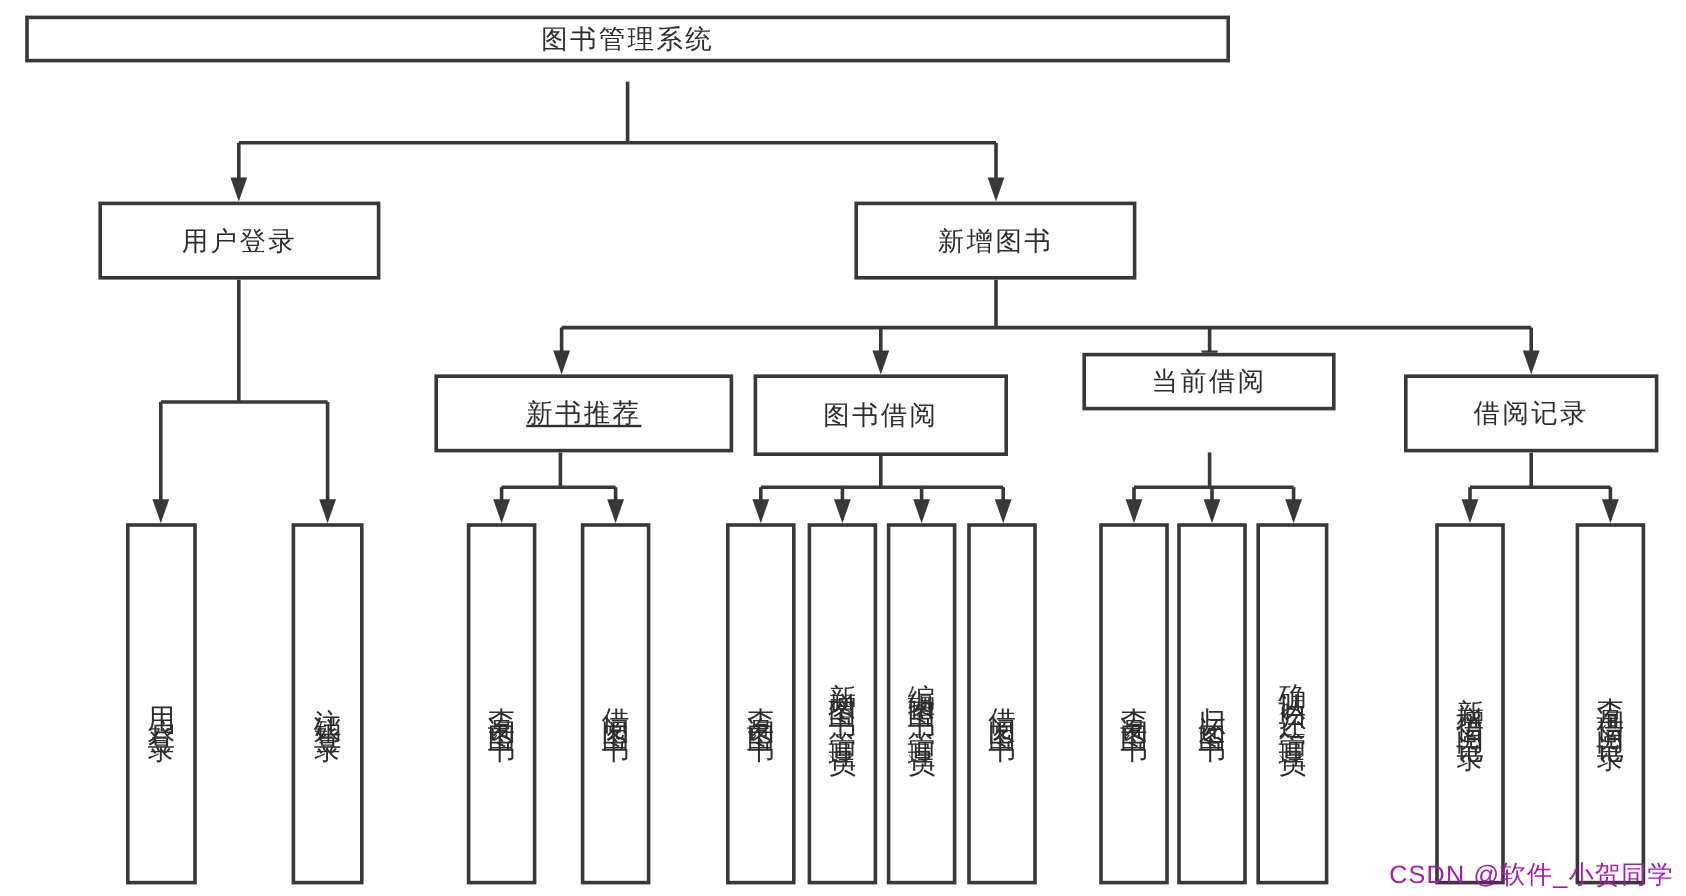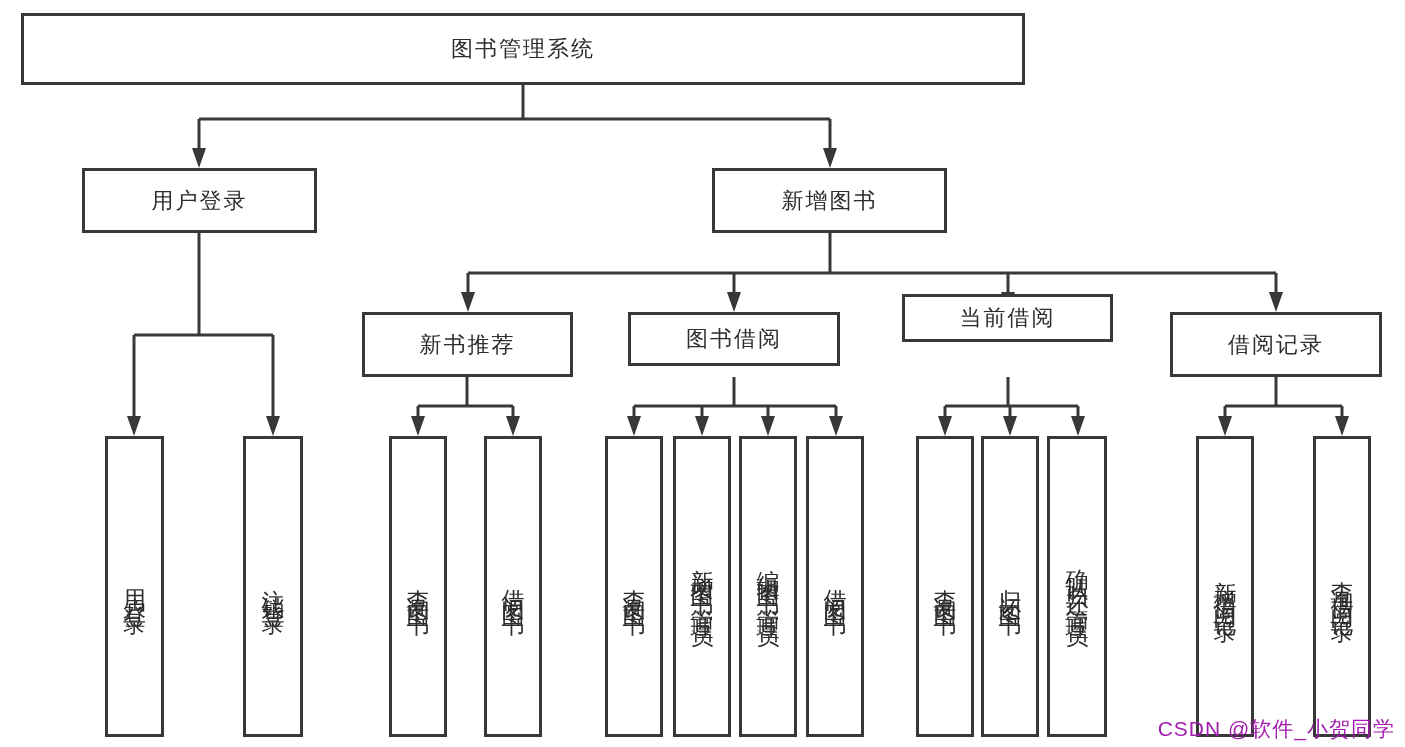--- a/index.html
+++ b/index.html
@@ -120,35 +120,35 @@
 
       <polygon points="938,416 952,416 945,436"></polygon>
       <polygon points="1003,416 1017,416 1010,436"></polygon>
       <polygon points="1071,416 1085,416 1078,436"></polygon>
 
       <polygon points="1218,416 1232,416 1225,436"></polygon>
       <polygon points="1335,416 1349,416 1342,436"></polygon>
     </g>
   </svg>
 
-  <div class="node h" style="left:21px; top:13px; width:1004px; height:72px;">
+  <div class="node h" style="left:21px; top:13px; width:1004px; height:39px;">
     <span class="lbl">图书管理系统</span>
   </div>
 
   <div class="node h" style="left:82px; top:168px; width:235px; height:65px;">
     <span class="lbl">用户登录</span>
   </div>
   <div class="node h" style="left:712px; top:168px; width:235px; height:65px;">
     <span class="lbl">新增图书</span>
   </div>
 
-  <div class="node h" style="left:362px; top:312px; width:211px; height:65px;">
+  <div class="node h" style="left:362px; top:312px; width:249px; height:65px;text-decoration:underline;">
     <span class="lbl">新书推荐</span>
   </div>
-  <div class="node h" style="left:628px; top:312px; width:212px; height:54px;">
+  <div class="node h" style="left:628px; top:312px; width:212px; height:68px;">
     <span class="lbl">图书借阅</span>
   </div>
   <div class="node h" style="left:902px; top:294px; width:211px; height:48px;">
     <span class="lbl">当前借阅</span>
   </div>
   <div class="node h" style="left:1170px; top:312px; width:212px; height:65px;">
     <span class="lbl">借阅记录</span>
   </div>
 
   <div class="node v" style="left:105px; top:436px; width:59px; height:301px;">

